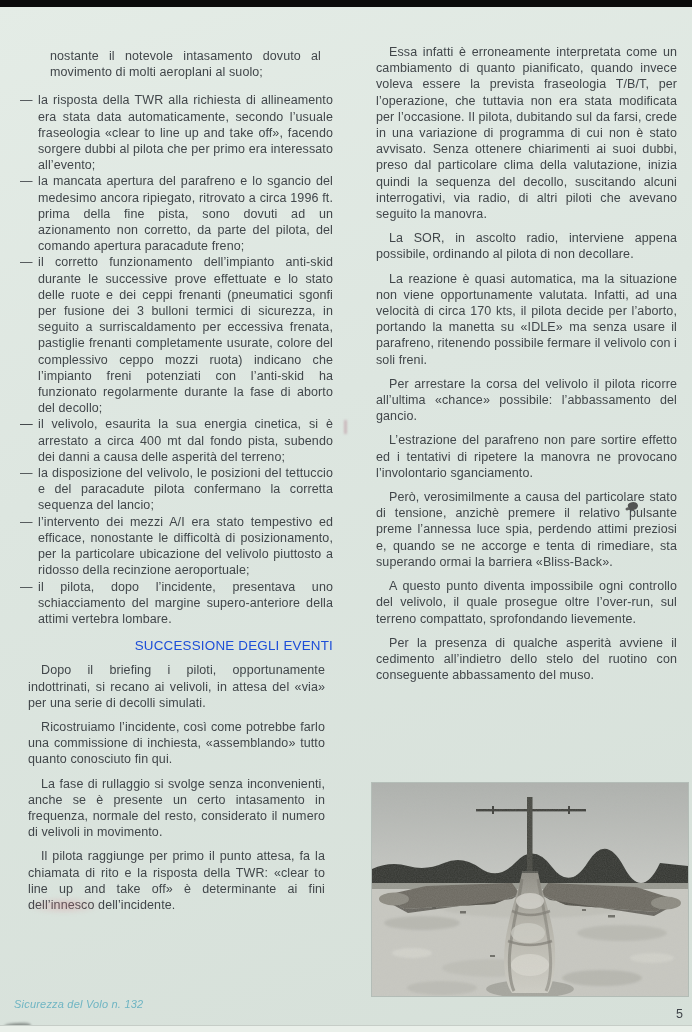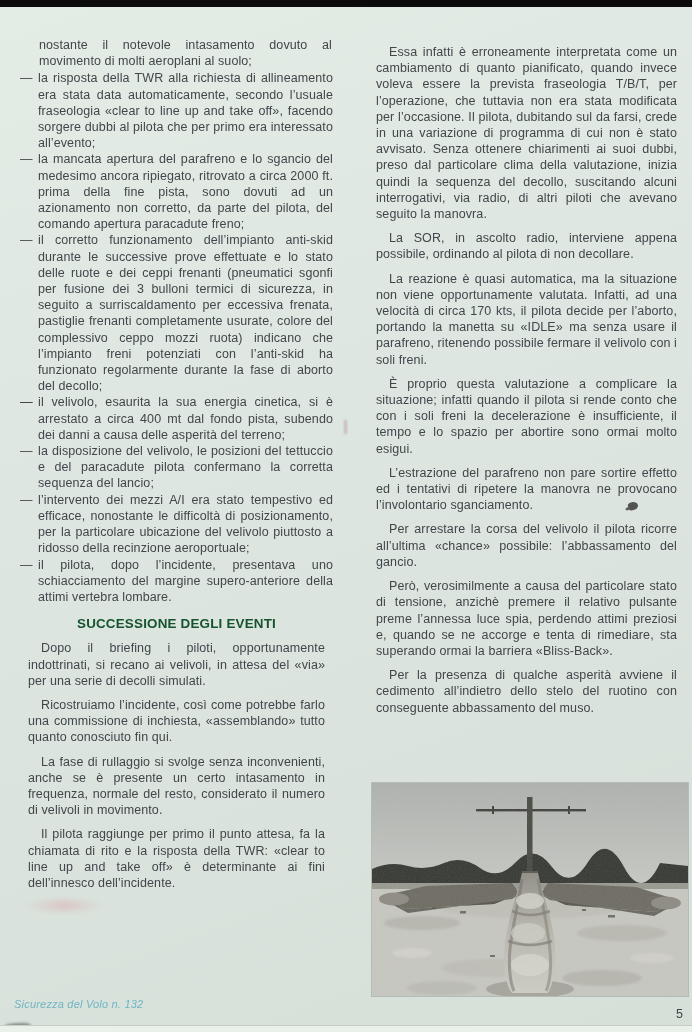--- a/index.html
+++ b/index.html
@@ -17,26 +17,26 @@
   }
   .bottom-edge{
     position:absolute;left:0;bottom:0;width:692px;height:6px;
     background:#eaf0ea;border-top:1px solid rgba(90,100,95,.25);
   }
   
   .col{position:absolute;top:36px;color:#41464a;font-size:12.5px;line-height:16.2px;
        text-align:justify;letter-spacing:.1px;}
   .col-left{left:20px;width:313px;}
   .col-right{left:368px;width:317px;}
-  .cont{padding-left:18px;margin:1px;}
+  .cont{padding-left:18px;margin:12px;}
   .bullet{position:relative;padding-left:18px;margin:0;}
   .bullet .dash{position:absolute;left:0;top:0;}
   .heading{
-    font-size:13.4px;font-weight:bold;color:#14532d;letter-spacing:.2px;
-    margin:11px 0 8px 0;text-align:center;
+    font-size:13.4px;font-weight:normal;color:#1d4ed8;letter-spacing:.2px;
+    margin:11px 0 8px 0;text-align:right;
   }
   .para{margin:8px;text-indent:13px;}
   
   .photo{
     position:absolute;left:372px;top:783px;width:316px;height:213px;
     outline:1px solid rgba(70,80,75,.25);
   }
   .photo svg{display:block;}
   
   .journal{
@@ -77,21 +77,21 @@
 
 <div class="col col-left">
   <p class="cont">nostante il notevole intasamento dovuto al movimento di molti aeroplani al suolo;</p>
 
   <div class="bullet">
     <span class="dash">—</span>
     <span>la risposta della TWR alla richiesta di allineamento era stata data automaticamente, secondo l’usuale fraseologia «clear to line up and take off», facendo sorgere dubbi al pilota che per primo era interessato all’evento;</span>
   </div>
   <div class="bullet">
     <span class="dash">—</span>
-    <span>la mancata apertura del parafreno e lo sgancio del medesimo ancora ripiegato, ritrovato a circa 2000 ft. prima della fine pista, sono dovuti ad un azionamento non corretto, da parte del pilota, del comando apertura paracadute freno;</span>
+    <span>la mancata apertura del parafreno e lo sgancio del medesimo ancora ripiegato, ritrovato a circa 1996 ft. prima della fine pista, sono dovuti ad un azionamento non corretto, da parte del pilota, del comando apertura paracadute freno;</span>
   </div>
   <div class="bullet">
     <span class="dash">—</span>
     <span>il corretto funzionamento dell’impianto anti-skid durante le successive prove effettuate e lo stato delle ruote e dei ceppi frenanti (pneumatici sgonfi per fusione dei 3 bulloni termici di sicurezza, in seguito a surriscaldamento per eccessiva frenata, pastiglie frenanti completamente usurate, colore del complessivo ceppo mozzi ruota) indicano che l’impianto freni potenziati con l’anti-skid ha funzionato regolarmente durante la fase di aborto del decollo;</span>
   </div>
   <div class="bullet">
     <span class="dash">—</span>
   </div>
   <div class="bullet">
     <span class="dash">—</span>
@@ -115,24 +115,24 @@
   <p class="para">Dopo il briefing i piloti, opportunamente indottrinati, si recano ai velivoli, in attesa del «via» per una serie di decolli simulati.</p>
   <p class="para">Ricostruiamo l’incidente, così come potrebbe farlo una commissione di inchiesta, «assemblando» tutto quanto conosciuto fin qui.</p>
   <p class="para">La fase di rullaggio si svolge senza inconvenienti, anche se è presente un certo intasamento in frequenza, normale del resto, considerato il numero di velivoli in movimento.</p>
   <p class="para">Il pilota raggiunge per primo il punto attesa, fa la chiamata di rito e la risposta della TWR: «clear to line up and take off» è determinante ai fini dell’innesco dell’incidente.</p>
 </div>
 
 <div class="col col-right">
   <p class="para">Essa infatti è erroneamente interpretata come un cambiamento di quanto pianificato, quando invece voleva essere la prevista fraseologia T/B/T, per l’operazione, che tuttavia non era stata modificata per l’occasione. Il pilota, dubitando sul da farsi, crede in una variazione di programma di cui non è stato avvisato. Senza ottenere chiarimenti ai suoi dubbi, preso dal particolare clima della valutazione, inizia quindi la sequenza del decollo, suscitando alcuni interrogativi, via radio, di altri piloti che avevano seguito la manovra.</p>
   <p class="para">La SOR, in ascolto radio, interviene appena possibile, ordinando al pilota di non decollare.</p>
   <p class="para">La reazione è quasi automatica, ma la situazione non viene opportunamente valutata. Infatti, ad una velocità di circa 170 kts, il pilota decide per l’aborto, portando la manetta su «IDLE» ma senza usare il parafreno, ritenendo possibile fermare il velivolo con i soli freni.</p>
-  <p class="para">È proprio questa valutazione a complicare la situazione; infatti quando il pilota si rende conto che con i soli freni la decelerazione è insufficiente, il tempo e lo spazio per abortire sono ormai molto esigui.</p>
+  <p class="para">Per arrestare la corsa del velivolo il pilota ricorre all’ultima «chance» possibile: l’abbassamento del gancio.</p>
   <p class="para">L’estrazione del parafreno non pare sortire effetto ed i tentativi di ripetere la manovra ne provocano l’involontario sganciamento.</p>
-  <p class="para">Per arrestare la corsa del velivolo il pilota ricorre all’ultima «chance» possibile: l’abbassamento del gancio.</p>
   <p class="para">Però, verosimilmente a causa del particolare stato di tensione, anzichè premere il relativo pulsante preme l’annessa luce spia, perdendo attimi preziosi e, quando se ne accorge e tenta di rimediare, sta superando ormai la barriera «Bliss-Back».</p>
+  <p class="para">A questo punto diventa impossibile ogni controllo del velivolo, il quale prosegue oltre l’over-run, sul terreno compattato, sprofondando lievemente.</p>
   <p class="para">Per la presenza di qualche asperità avviene il cedimento all’indietro dello stelo del ruotino con conseguente abbassamento del muso.</p>
 </div>
 
 <div class="photo">
   <svg width="316" height="213" viewBox="0 0 316 213" xmlns="http://www.w3.org/2000/svg">
     <defs>
       <linearGradient id="sky" x1="0" y1="0" x2="0" y2="1">
         <stop offset="0" stop-color="#aeb1ad"></stop>
         <stop offset="1" stop-color="#c7c9c4"></stop>
       </linearGradient>

